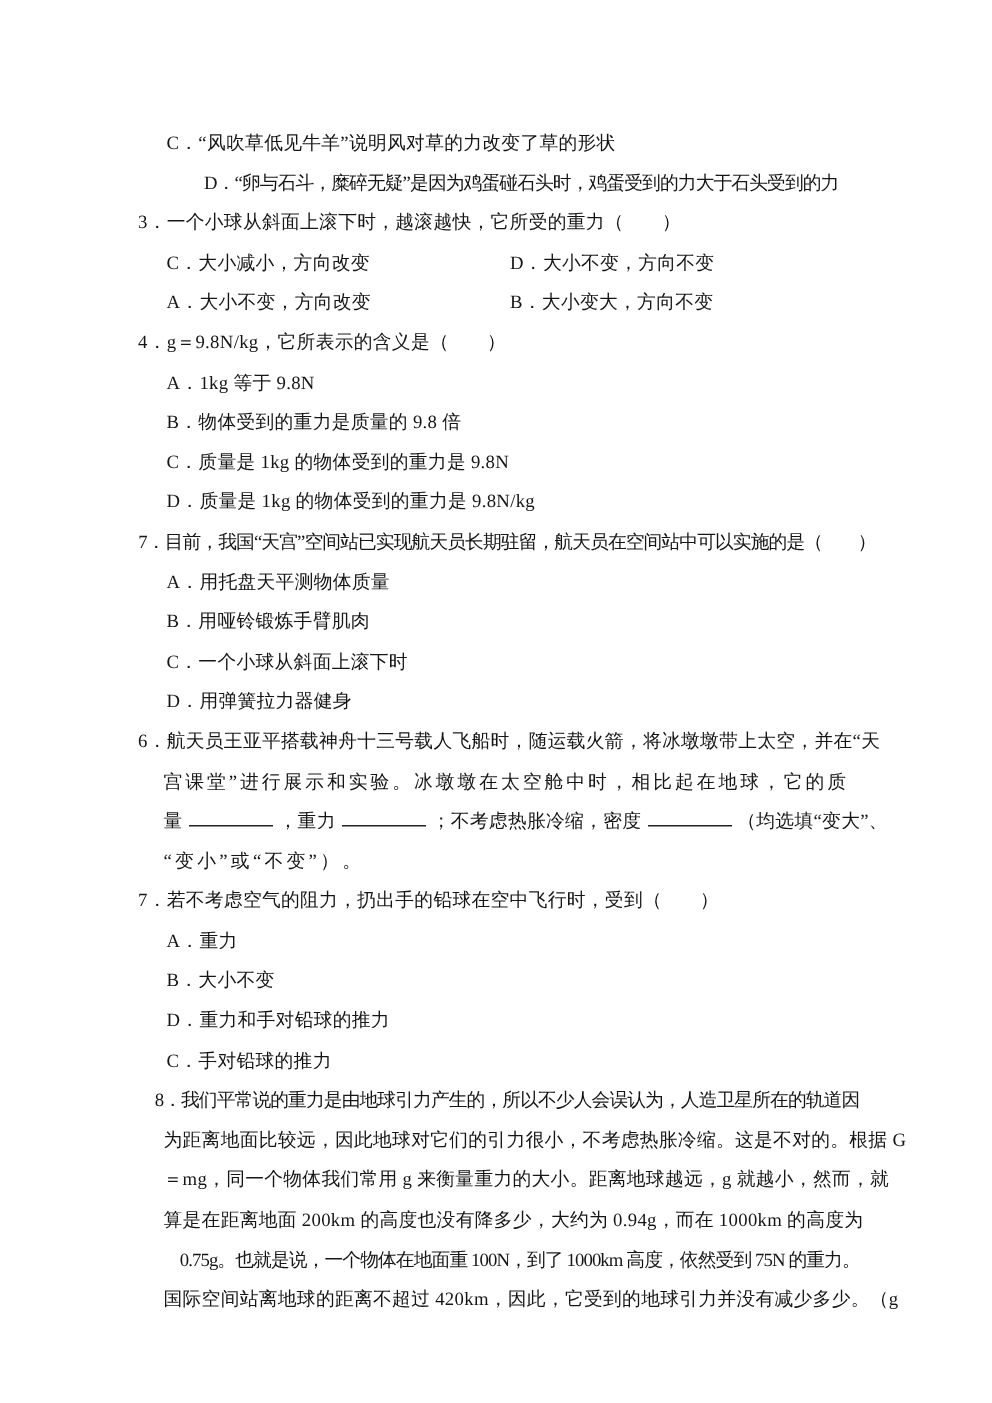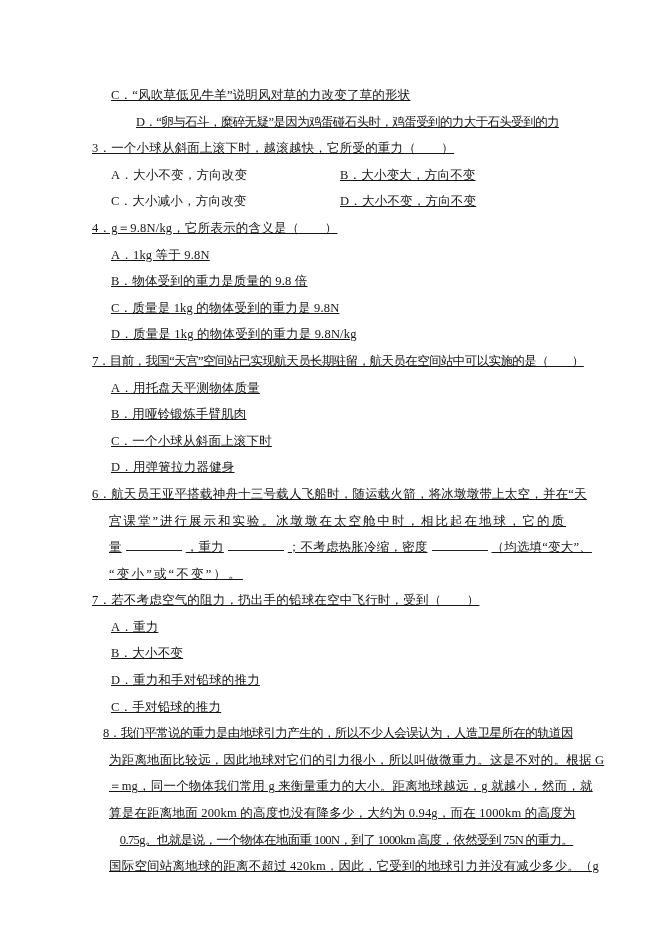--- a/index.html
+++ b/index.html
@@ -20,21 +20,20 @@
     left: 92px;
     top: 82px;
     width: 492px;
   }
   .line {
     height: 26.6px;
     line-height: 26.6px;
     font-size: 12.5px;
     white-space: nowrap;
     letter-spacing: 0.2px;
-    text-decoration: underline;
   }
   .opt  { padding-left: 19px; }
   .cont { padding-left: 17px; }
   .tight { letter-spacing: -0.6px; text-align: center; }
   .sp2  { letter-spacing: 2px; }
   .sp3  { letter-spacing: 2.2px; }
   .two-col .cell-a {
     display: inline-block;
     width: 229px;
   }
@@ -50,24 +49,24 @@
 </head>
 <body>
 
 <div class="content">
 
   <div class="line opt">C．“风吹草低见牛羊”说明风对草的力改变了草的形状</div>
   <div class="line opt tight">D．“卵与石斗，糜碎无疑”是因为鸡蛋碰石头时，鸡蛋受到的力大于石头受到的力</div>
 
   <div class="line">3．一个小球从斜面上滚下时，越滚越快，它所受的重力（　　）</div>
   <div class="line opt two-col">
-    <span class="cell-a">A．大小不变，方向改变</span><span>B．大小变大，方向不变</span>
+    <span class="cell-a">C．大小减小，方向改变</span><span>D．大小不变，方向不变</span>
   </div>
   <div class="line opt two-col">
-    <span class="cell-a">C．大小减小，方向改变</span><span>D．大小不变，方向不变</span>
+    <span class="cell-a">A．大小不变，方向改变</span><span>B．大小变大，方向不变</span>
   </div>
 
   <div class="line">4．g＝9.8N/kg，它所表示的含义是（　　）</div>
   <div class="line opt">A．1kg 等于 9.8N</div>
   <div class="line opt">B．物体受到的重力是质量的 9.8 倍</div>
   <div class="line opt">C．质量是 1kg 的物体受到的重力是 9.8N</div>
   <div class="line opt">D．质量是 1kg 的物体受到的重力是 9.8N/kg</div>
 
   <div class="line tight">7．目前，我国“天宫”空间站已实现航天员长期驻留，航天员在空间站中可以实施的是（　　）</div>
   <div class="line opt">A．用托盘天平测物体质量</div>
@@ -82,19 +81,19 @@
   </div>
   <div class="line cont sp3">“变小”或“不变”）。</div>
 
   <div class="line">7．若不考虑空气的阻力，扔出手的铅球在空中飞行时，受到（　　）</div>
   <div class="line opt">A．重力</div>
   <div class="line opt">B．大小不变</div>
   <div class="line opt">D．重力和手对铅球的推力</div>
   <div class="line opt">C．手对铅球的推力</div>
 
   <div class="line tight">8．我们平常说的重力是由地球引力产生的，所以不少人会误认为，人造卫星所在的轨道因</div>
-  <div class="line cont">为距离地面比较远，因此地球对它们的引力很小，所以叫做微重力。这是不对的。根据 G</div>
+  <div class="line cont">为距离地面比较远，因此地球对它们的引力很小，不考虑热胀冷缩。这是不对的。根据 G</div>
   <div class="line cont">＝mg，同一个物体我们常用 g 来衡量重力的大小。距离地球越远，g 就越小，然而，就</div>
   <div class="line cont">算是在距离地面 200km 的高度也没有降多少，大约为 0.94g，而在 1000km 的高度为</div>
   <div class="line cont tight">0.75g。也就是说，一个物体在地面重 100N，到了 1000km 高度，依然受到 75N 的重力。</div>
   <div class="line cont">国际空间站离地球的距离不超过 420km，因此，它受到的地球引力并没有减少多少。（g</div>
 
 </div>
 
 </body></html>

